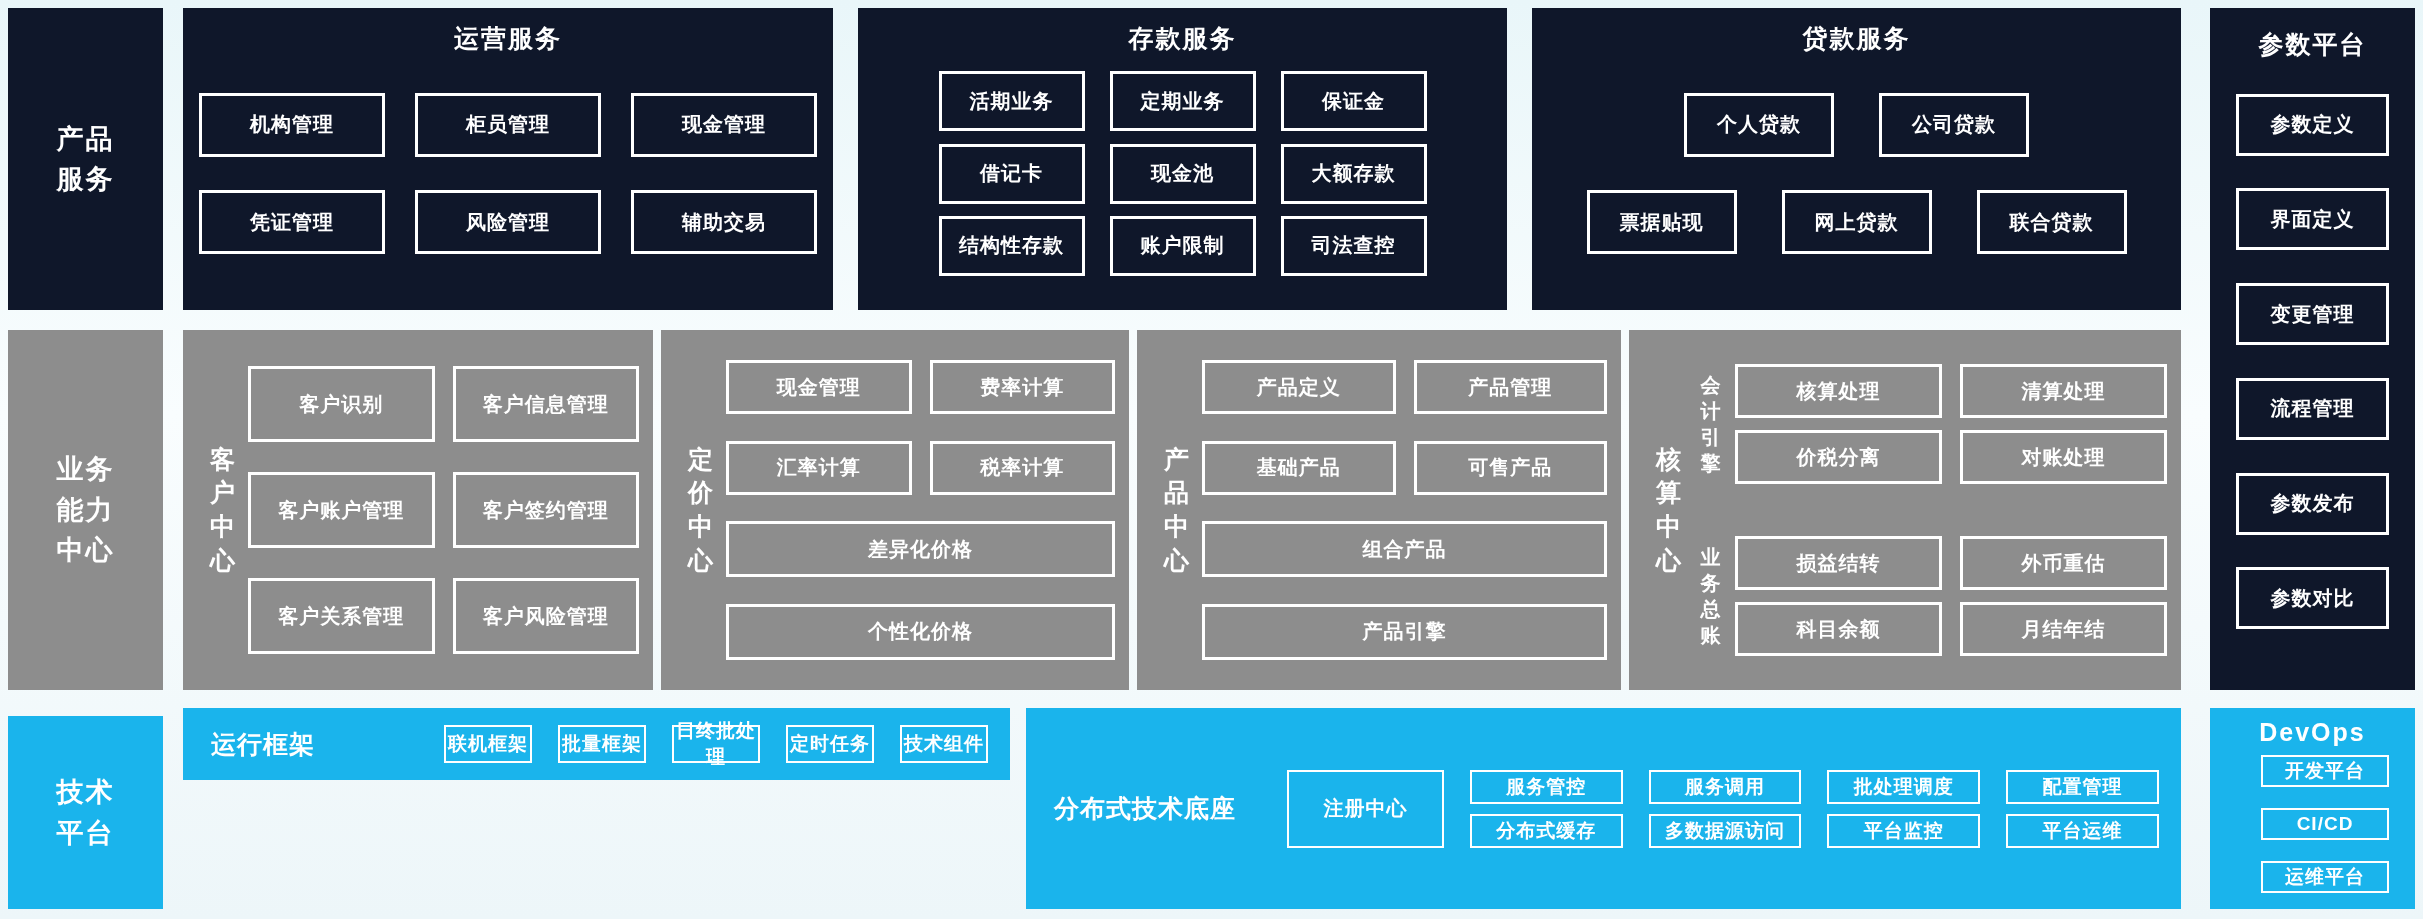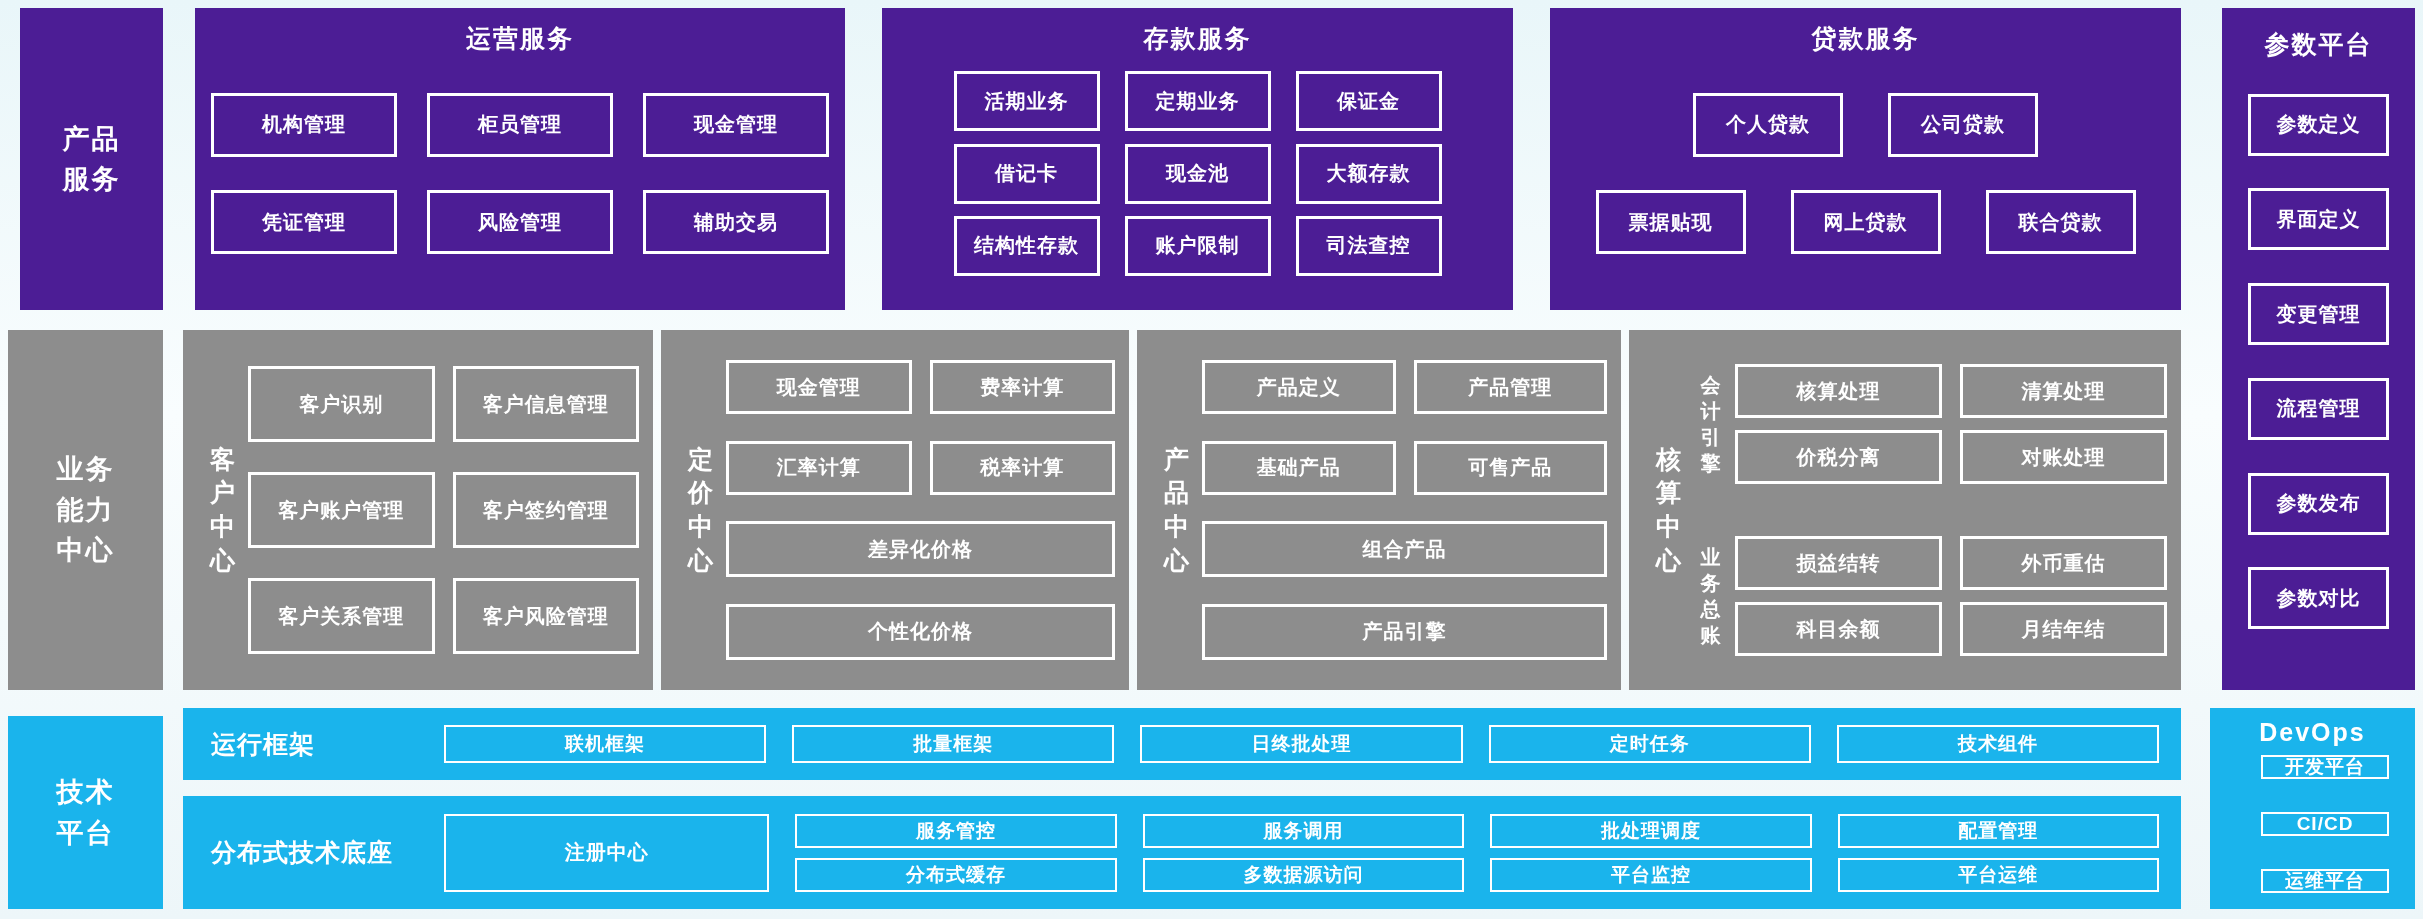--- a/index.html
+++ b/index.html
@@ -7,21 +7,21 @@
   body {
     font-family: "Liberation Sans", "DejaVu Sans", sans-serif;
     background: linear-gradient(180deg, #e9f6f9 0%, #f9fdfe 45%, #edf6f9 100%);
   }
   .page {
     width: 2423px; height: 919px; padding: 8px;
     display: grid;
     grid-template-columns: 155px 20px 1998px 29px 205px;
     grid-template-rows: 302px 20px 360px 18px 201px;
   }
-  .teal { background: #4c1d95; margin-left: 12px; }
+  .teal { background: #0f172a; }
   .gray { background: #8D8D8D; }
   .blue { background: #1AB4EC; }
 
   
   .lbl {
     color: #fff; font-weight: bold; font-size: 27px; letter-spacing: 2px;
     display: flex; align-items: center; justify-content: center;
     text-align: center; white-space: pre-line; line-height: 1.5;
   }
   .a1 { grid-column: 1; grid-row: 1; }
@@ -70,36 +70,36 @@
   .group .grid2 { gap: 12px 18px; align-content: center; height: 100%; }
   .group .box { height: 54px; }
 
   
   .rightcol { grid-column: 5; grid-row: 1 / 4; color: #fff; display: flex; flex-direction: column; padding: 20px 26px 28px; }
   .col-title { text-align: center; font-size: 25px; font-weight: bold; letter-spacing: 2px; }
   .col-boxes { flex: 1; display: flex; flex-direction: column; justify-content: space-evenly; }
   .col-boxes .box { height: 62px; }
 
   
-  .botcol { grid-column: 3; grid-row: 5; display: flex; flex-direction: column; gap: 16px; }
+  .botcol { grid-column: 3; grid-row: 5; display: flex; flex-direction: row; gap: 16px; }
   .stripe { display: flex; align-items: center; color: #fff; padding: 0 22px 0 28px; }
   .s1 { height: 72px; }
   .s2 { flex: 1; }
   .stripe-label { flex: 0 0 233px; font-size: 25px; font-weight: bold; letter-spacing: 1px; }
   .stripe-boxes { flex: 1; display: flex; gap: 26px; align-items: center; }
   .sbox { flex: 1; height: 38px; border-width: 2px; font-size: 19px; }
   .stripe2-body { flex: 1; display: flex; gap: 26px; align-items: center; align-self: stretch; }
   .bigbox { flex: 1; height: 78px; border-width: 2px; font-size: 20px; }
   .scol { flex: 1; display: flex; flex-direction: column; gap: 10px; }
   .sbox2 { height: 34px; border-width: 2px; font-size: 19px; }
 
   
   .devops { grid-column: 5; grid-row: 5; color: #fff; display: flex; flex-direction: column; padding: 10px 26px 16px; }
   .dev-boxes { flex: 1; display: flex; flex-direction: column; justify-content: space-between; margin-top: 8px; }
-  .dbox { height: 24px; border-width: 2px; font-size: 19px; margin-left: 25px; }
+  .dbox { height: 32px; border-width: 2px; font-size: 19px; margin-left: 25px; }
 </style>
 </head>
 <body>
 
 <div class="page">
 
   <div class="lbl teal a1">产品
 服务</div>
   <div class="lbl gray a3">业务
 能力

